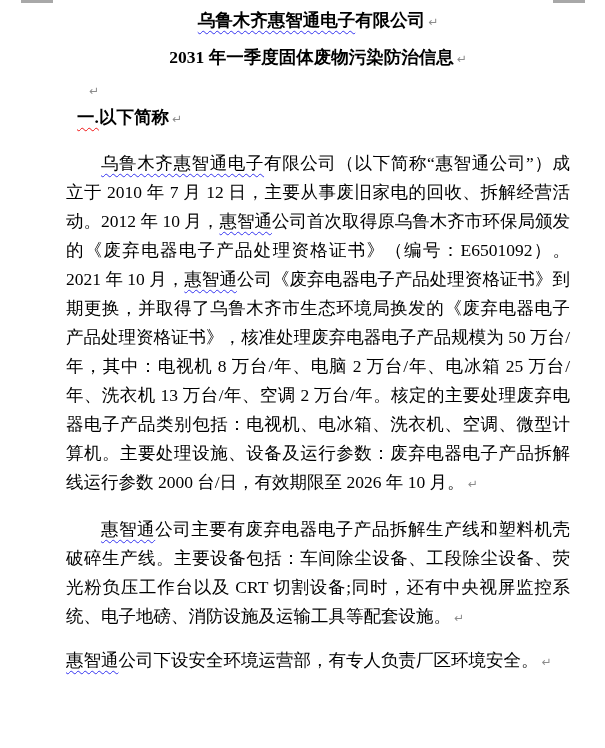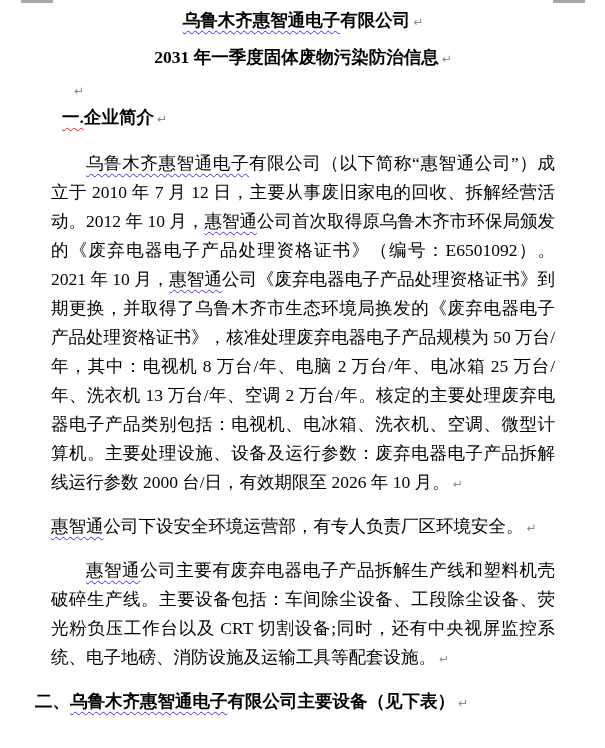--- a/index.html
+++ b/index.html
@@ -21,21 +21,21 @@
     top: 0;
     height: 3px;
     width: 32px;
     background: #a8a8a8;
   }
   .corner-mark.left  { left: 21px; }
   .corner-mark.right { left: 553px; }
 
   .content {
     position: absolute;
-    left: 35px;
+    left: 50px;
     top: 3px;
     width: 536px;
   }
 
   .title-line {
     font-weight: bold;
     font-size: 17.5px;
     line-height: 35px;
     text-align: center;
     white-space: nowrap;
@@ -108,25 +108,24 @@
   <div class="corner-mark right"></div>
 
   <div class="content">
 
     <div class="title-line"><span class="wavy-blue">乌鲁木齐惠智通电子</span><span>有限公司</span><span class="pm">↵</span></div>
 
     <div class="title-line"><span>2031 年一季度固体废物污染防治信息</span><span class="pm">↵</span></div>
 
     <div class="empty-line"><span class="pm">↵</span></div>
 
-    <div class="heading1"><span class="wavy-red">一.</span><span>企业简介</span><span class="pm">↵</span></div>
+    <div class="heading1"><span class="wavy-red">一.</span><span>以下简称</span><span class="pm">↵</span></div>
 
     <p class="body-p indent"><span class="wavy-blue">乌鲁木齐惠智通电子</span><span>有限公司（以下简称“惠智通公司”）成立于 2010 年 7 月 12 日，主要从事废旧家电的回收、拆解经营活动。2012 年 10 月，</span><span class="wavy-blue">惠智通</span><span>公司首次取得原乌鲁木齐市环保局颁发的《废弃电器电子产品处理资格证书》（编号：E6501092）。2021 年 10 月，</span><span class="wavy-blue">惠智通</span><span>公司《废弃电器电子产品处理资格证书》到期更换，并取得了乌鲁木齐市生态环境局换发的《废弃电器电子产品处理资格证书》，核准处理废弃电器电子产品规模为 50 万台/年，其中：电视机 8 万台/年、电脑 2 万台/年、电冰箱 25 万台/年、洗衣机 13 万台/年、空调 2 万台/年。核定的主要处理废弃电器电子产品类别包括：电视机、电冰箱、洗衣机、空调、微型计算机。主要处理设施、设备及运行参数：废弃电器电子产品拆解线运行参数 2000 台/日，有效期限至 2026 年 10 月。</span><span class="pm">↵</span></p>
 
+    <p class="body-p indent"><span class="wavy-blue">惠智通</span><span>公司主要有废弃电器电子产品拆解生产线和塑料机壳破碎生产线。主要设备包括：车间除尘设备、工段除尘设备、荧光粉负压工作台以及 CRT 切割设备;同时，还有中央视屏监控系统、电子地磅、消防设施及运输工具等配套设施。</span><span class="pm">↵</span></p>
+
     <p class="body-p tight"><span class="wavy-blue">惠智通</span><span>公司下设安全环境运营部，有专人负责厂区环境安全。</span><span class="pm">↵</span></p>
 
-    <p class="body-p indent"><span class="wavy-blue">惠智通</span><span>公司主要有废弃电器电子产品拆解生产线和塑料机壳破碎生产线。主要设备包括：车间除尘设备、工段除尘设备、荧光粉负压工作台以及 CRT 切割设备;同时，还有中央视屏监控系统、电子地磅、消防设施及运输工具等配套设施。</span><span class="pm">↵</span></p>
-
-    <div class="heading2"><span>二、</span><span class="wavy-blue">乌鲁木齐惠智通电子</span><span>有限公司主要设备（见下表）</span><span class="pm">↵</span></div>
 
 
   </div>
 </div>
 
 </body></html>

